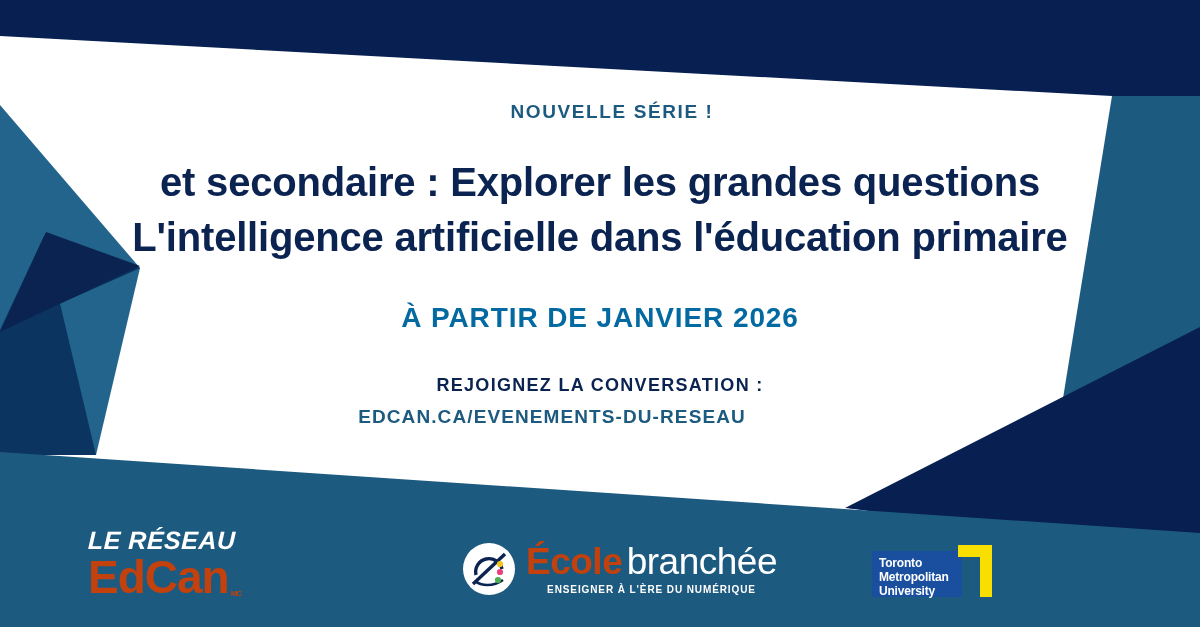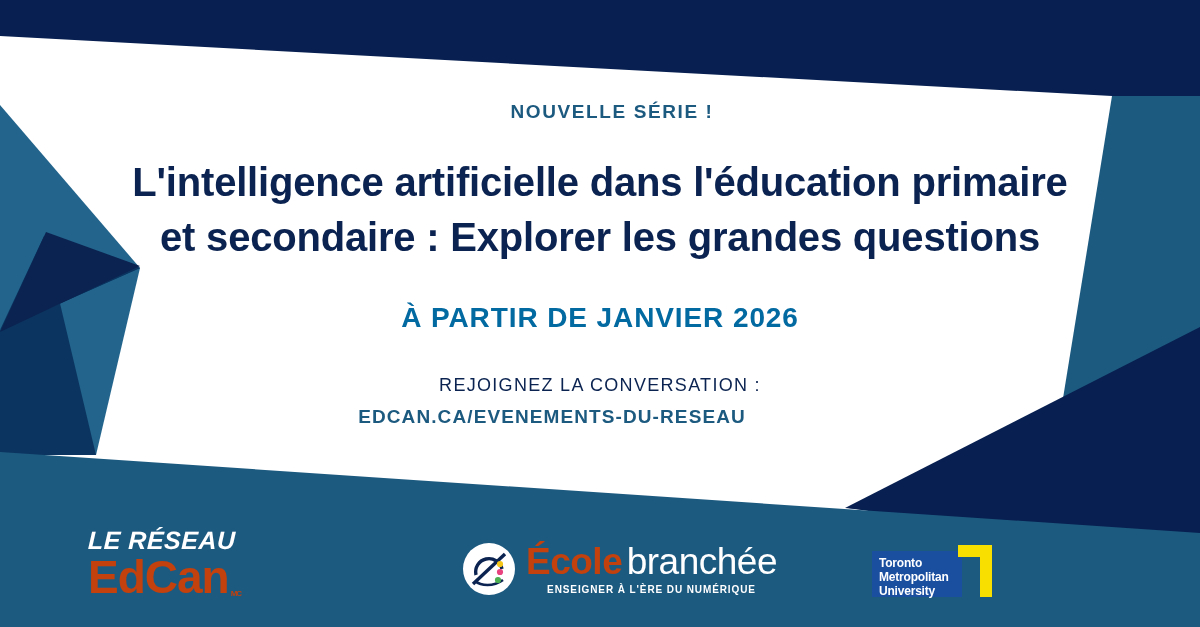--- a/index.html
+++ b/index.html
@@ -66,21 +66,21 @@
     font-weight: bold;
     letter-spacing: 0.9px;
   }
   .cta-1 {
     position: absolute;
     top: 375px;
     left: 0;
     width: 1200px;
     color: #0B2350;
     font-size: 18px;
-    font-weight: normal;
+    font-weight: bold;
     letter-spacing: 1.3px;
   }
   .cta-2 {
     position: absolute;
     top: 406px;
     left: 0;
     width: 1104px;
     color: #1D5A80;
     font-size: 19px;
     font-weight: bold;
@@ -218,22 +218,22 @@
     <polygon points="1200,327 1200,540 845,508" fill="#072051"></polygon>
 
     <polygon points="0,452 1200,533 1200,627 0,627" fill="#1D5A80"></polygon>
   </svg>
 
   <div class="content">
 
     <div class="eyebrow">NOUVELLE SÉRIE !</div>
 
     <div class="headline">
+      <span class="ln">et secondaire : Explorer les grandes questions</span>
       <span class="ln">L'intelligence artificielle dans l'éducation primaire</span>
-      <span class="ln">et secondaire : Explorer les grandes questions</span>
     </div>
 
     <div class="date-line">À PARTIR DE JANVIER 2026</div>
 
     <div class="cta-1">REJOIGNEZ LA CONVERSATION :</div>
 
     <div class="cta-2">EDCAN.CA/EVENEMENTS-DU-RESEAU</div>
   </div>
 
   <div class="logo-row" id="logo-edcan">

